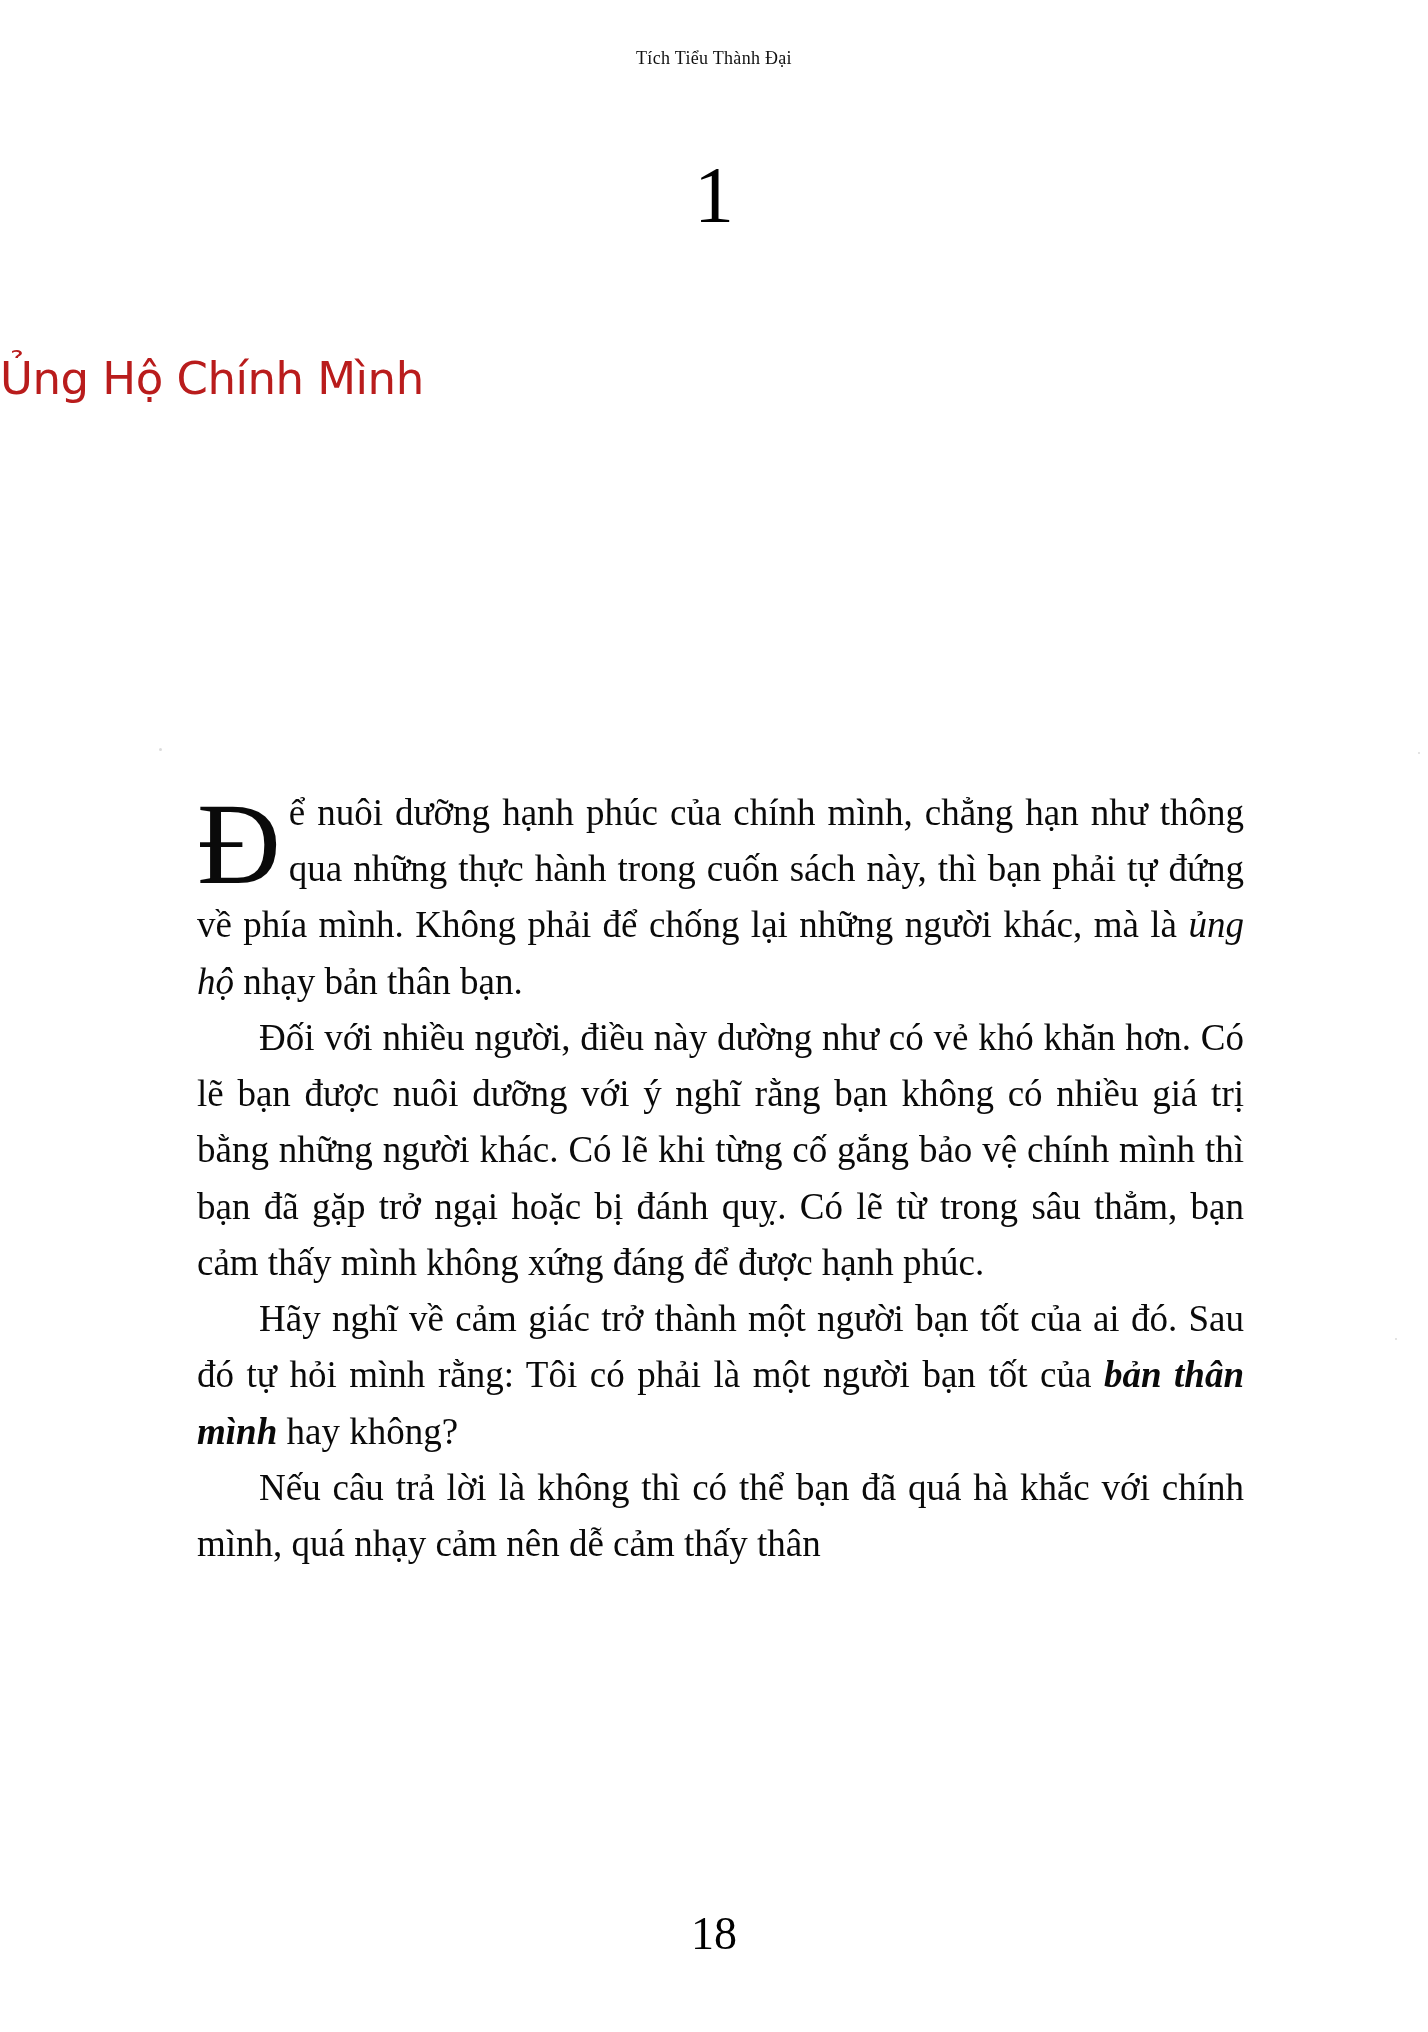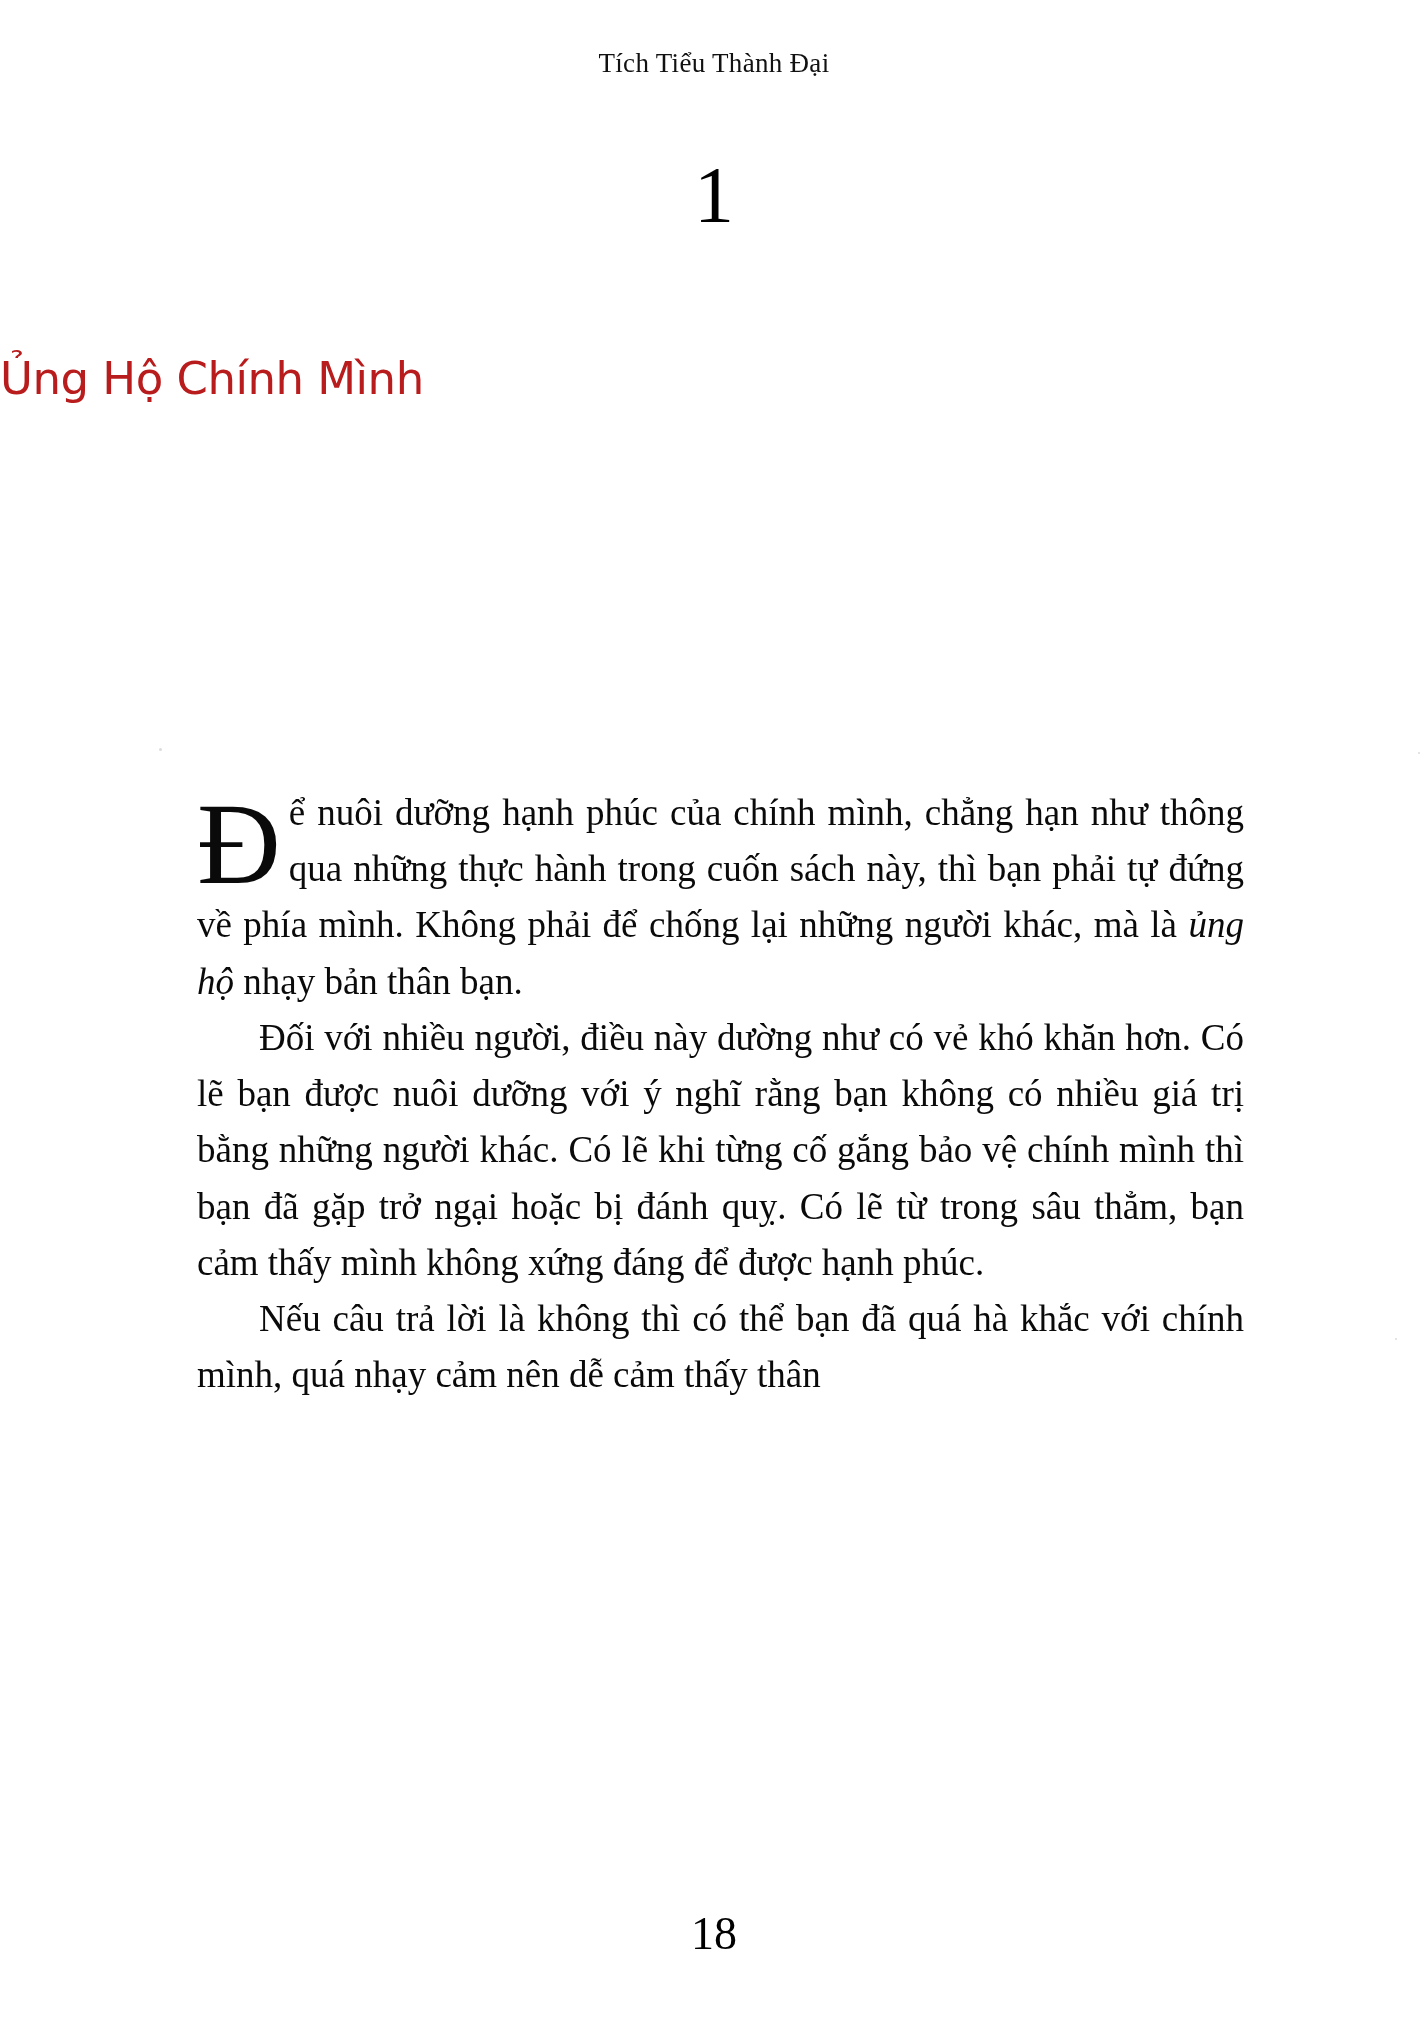--- a/index.html
+++ b/index.html
@@ -23,21 +23,21 @@
   }
 
   
   .running-head {
     position: absolute;
     top: 48px;
     left: 0;
     right: 0;
     text-align: center;
     font-family: "Liberation Serif", serif;
-    font-size: 27px;
+    font-size: 18px;
     letter-spacing: 0.3px;
     color: #111111;
   }
 
   
   .chapter-number {
     position: absolute;
     top: 155px;
     left: 0;
     right: 0;
@@ -133,20 +133,21 @@
 
   <div class="running-head">Tích Tiểu Thành Đại</div>
 
   <div class="chapter-number">1</div>
 
   <h1 class="chapter-title">Ủng Hộ Chính Mình</h1>
 
   <div class="body-block" id="body-block">
       <p class="para first"><span class="dropcap">Đ</span><span>ể nuôi dưỡng hạnh phúc của chính mình, chẳng hạn như thông qua những thực hành trong cuốn sách này, thì bạn phải tự đứng về phía mình. Không phải để chống lại những người khác, mà là </span><em>ủng hộ</em><span> nhạy bản thân bạn.</span></p>
       <p class="para"><span>Đối với nhiều người, điều này dường như có vẻ khó khăn hơn. Có lẽ bạn được nuôi dưỡng với ý nghĩ rằng bạn không có nhiều giá trị bằng những người khác. Có lẽ khi từng cố gắng bảo vệ chính mình thì bạn đã gặp trở ngại hoặc bị đánh quỵ. Có lẽ từ trong sâu thẳm, bạn cảm thấy mình không xứng đáng để được hạnh phúc.</span></p>
+      <p class="para"><span>Hãy nghĩ về cảm giác trở thành một người bạn tốt của ai đó. Sau đó tự hỏi mình rằng: Tôi có phải là một người bạn tốt của </span><span class="bold-italic">bản thân mình</span><span> hay không?</span></p>
       <p class="para"><span>Nếu câu trả lời là không thì có thể bạn đã quá hà khắc với chính mình, quá nhạy cảm nên dễ cảm thấy thân</span></p>
     </div>
 
   <div class="page-number">18</div>
 
   <span class="speckle" style="left:159px; top:748px;"></span>
   <span class="speckle" style="left:1418px; top:752px; width:2px; height:2px;"></span>
   <span class="speckle" style="left:1395px; top:1338px; width:2px; height:2px;"></span>
 
 </div>

